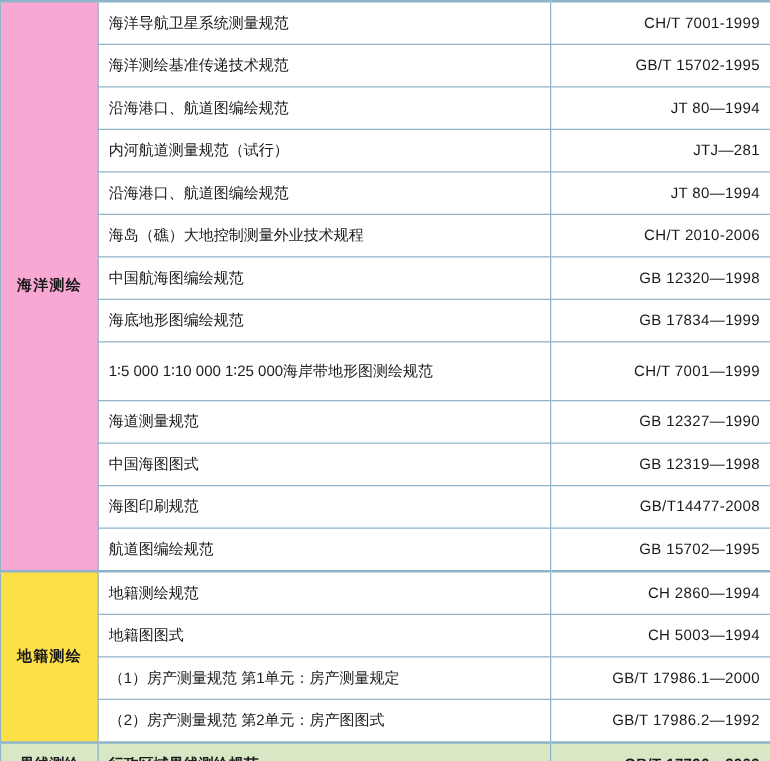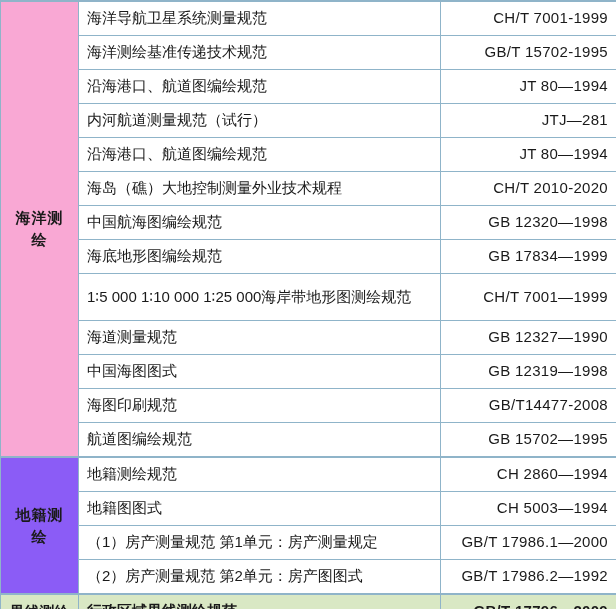--- a/index.html
+++ b/index.html
@@ -14,21 +14,21 @@
     overflow: hidden;
   }
   table.std-table {
     border-collapse: collapse;
     width: 616px;
     table-layout: fixed;
   }
   table.std-table td {
     border: 1px solid #8fb4c9;
     padding: 0 8px;
-    font-size: 15px;
+    font-size: 12px;
     color: #1a1a1a;
     vertical-align: middle;
     line-height: 1.35;
     background: #ffffff;
   }
   col.c-group { width: 78px; }
   col.c-name  { width: 362px; }
   col.c-code  { width: 176px; }
 
   td.group-cell {
@@ -53,21 +53,21 @@
     text-align: right;
     font-family: "Liberation Sans", "DejaVu Sans", sans-serif;
     letter-spacing: 0.3px;
   }
 
   
   tr.sec-ocean td { background: #ffffff; }
   tr.sec-ocean td.group-cell { background: #f9a8d4; }
 
   tr.sec-cadastral td { background: #ffffff; }
-  tr.sec-cadastral td.group-cell { background: #8b5cf6; }
+  tr.sec-cadastral td.group-cell { background: #fde047; }
 
   tr.sec-boundary td {
     background: #d9e8c4;
     font-weight: bold;
   }
   tr.sec-boundary td.group-cell {
     background: #d9e8c4;
     letter-spacing: 0px;
   }
   tr.sec-boundary td.name-cell,
@@ -106,21 +106,21 @@
       <tr class="sec-ocean">
         <td class="name-cell">内河航道测量规范（试行）</td>
         <td class="code-cell">JTJ—281</td>
       </tr>
       <tr class="sec-ocean">
         <td class="name-cell">沿海港口、航道图编绘规范</td>
         <td class="code-cell">JT 80—1994</td>
       </tr>
       <tr class="sec-ocean">
         <td class="name-cell">海岛（礁）大地控制测量外业技术规程</td>
-        <td class="code-cell">CH/T 2010-2020</td>
+        <td class="code-cell">CH/T 2010-2006</td>
       </tr>
       <tr class="sec-ocean">
         <td class="name-cell">中国航海图编绘规范</td>
         <td class="code-cell">GB 12320—1998</td>
       </tr>
       <tr class="sec-ocean">
         <td class="name-cell">海底地形图编绘规范</td>
         <td class="code-cell">GB 17834—1999</td>
       </tr>
       <tr class="sec-ocean">

